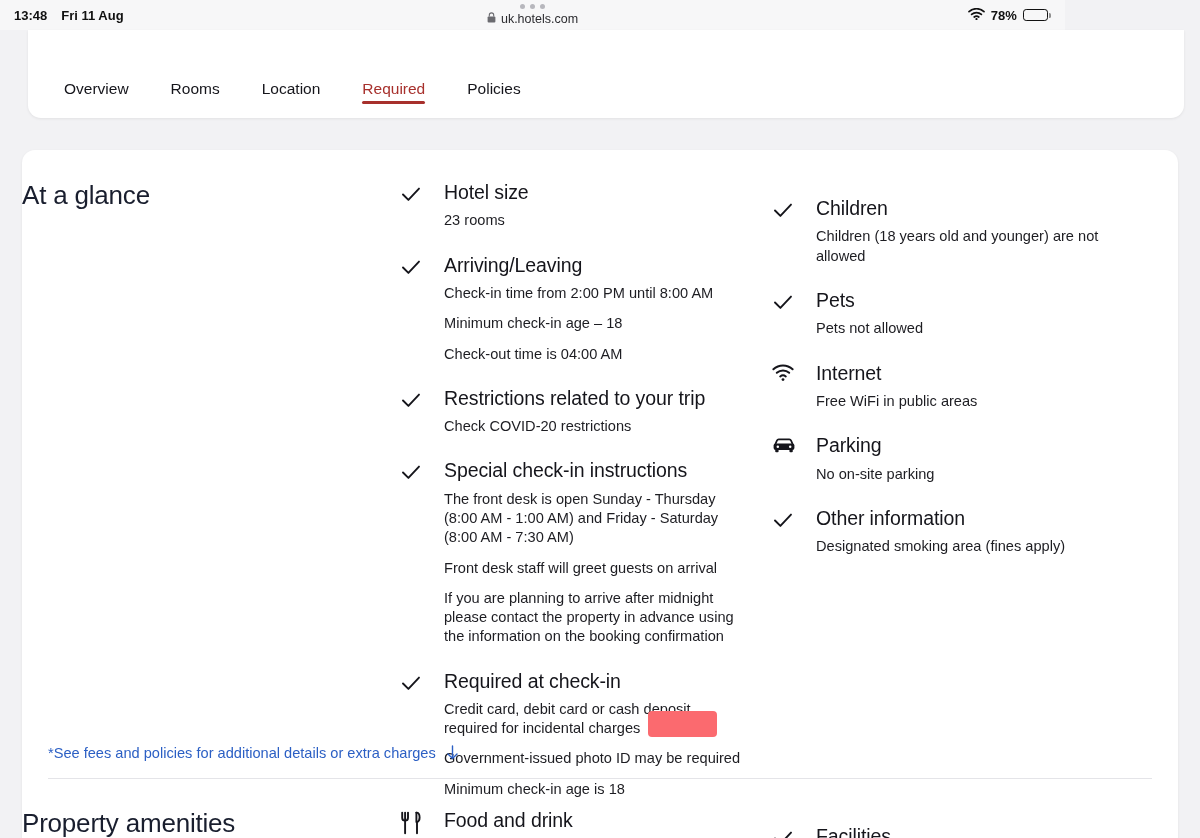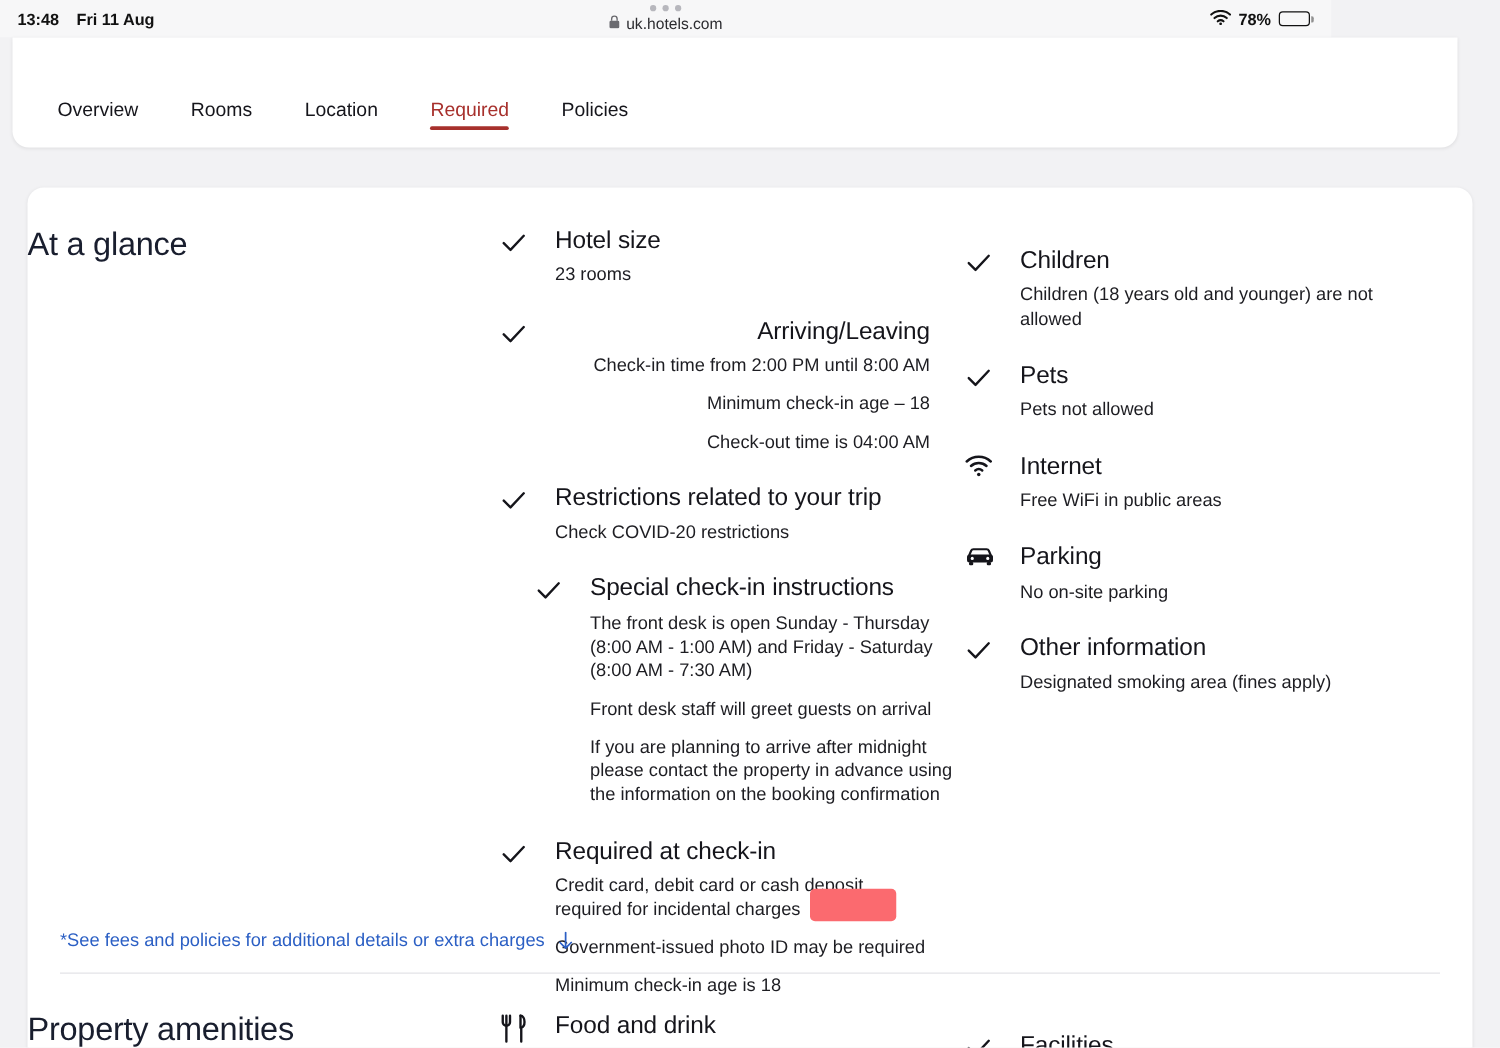--- a/index.html
+++ b/index.html
@@ -33,21 +33,21 @@
     padding:1.3px; position:relative;
   }
   .batt-fill{ height:100%; background:#111; border-radius:1.4px; }
   .batt-tip{ width:2px; height:5px; background:#111; border-radius:0 1.5px 1.5px 0; margin-left:1.2px; opacity:.45; }
   .pct{ font-size:13px; font-weight:bold; }
 
   
   .page{ position:relative; width:1200px; height:808px; background:#f2f2f4; }
 
   .nav-card{
-    position:absolute; left:10px; top:0; width:1156px; height:88px;
+    position:absolute; left:28px; top:0; width:1156px; height:88px;
     background:#fff; border-radius:0 0 13px 13px;
     box-shadow:0 1px 3px rgba(0,0,0,.07);
   }
   .tabs{ display:flex; align-items:flex-end; height:100%; padding-left:15px; gap:0; }
   .tab{
     position:relative; padding:0 21px 22px 21px;
     font-size:15.5px; color:#15151b; cursor:pointer; white-space:nowrap;
     line-height:1;
   }
   .tab.active{ color:#a7302c; }
@@ -183,21 +183,21 @@
                   <path d="M3 11.5l5.4 5.4L19 5.6" stroke="#15151b" stroke-width="1.9" fill="none" stroke-linecap="round" stroke-linejoin="round"></path>
                 </svg>
               </div>
               <div class="item-body" style="max-width: 300px;">
                 <div class="item-title">Hotel size</div>
                 <div class="item-lines">
                   <div class="item-line">23 rooms</div>
                 </div>
               </div>
             </div>
-            <div class="item" style="margin-bottom: 22px; text-align: right;">
+            <div class="item" style="margin-bottom: 22px;">
               <div class="ico">
                 <svg width="22" height="22" viewBox="0 0 22 22">
                   <path d="M3 11.5l5.4 5.4L19 5.6" stroke="#15151b" stroke-width="1.9" fill="none" stroke-linecap="round" stroke-linejoin="round"></path>
                 </svg>
               </div>
               <div class="item-body" style="max-width: 300px;">
                 <div class="item-title">Arriving/Leaving</div>
                 <div class="item-lines">
                   <div class="item-line">Check-in time from 2:00 PM until 8:00 AM</div>
                   <div class="item-line">Minimum check-in age – 18</div>
@@ -211,21 +211,21 @@
                   <path d="M3 11.5l5.4 5.4L19 5.6" stroke="#15151b" stroke-width="1.9" fill="none" stroke-linecap="round" stroke-linejoin="round"></path>
                 </svg>
               </div>
               <div class="item-body" style="max-width: 300px;">
                 <div class="item-title">Restrictions related to your trip</div>
                 <div class="item-lines">
                   <div class="item-line">Check COVID-20 restrictions</div>
                 </div>
               </div>
             </div>
-            <div class="item" style="margin-bottom: 22px; justify-content: flex-end;">
+            <div class="item" style="margin-bottom: 22px;">
               <div class="ico">
                 <svg width="22" height="22" viewBox="0 0 22 22">
                   <path d="M3 11.5l5.4 5.4L19 5.6" stroke="#15151b" stroke-width="1.9" fill="none" stroke-linecap="round" stroke-linejoin="round"></path>
                 </svg>
               </div>
               <div class="item-body" style="max-width: 300px;">
                 <div class="item-title">Special check-in instructions</div>
                 <div class="item-lines">
                   <div class="item-line">The front desk is open Sunday - Thursday (8:00 AM - 1:00 AM) and Friday - Saturday (8:00 AM - 7:30 AM)</div>
                   <div class="item-line">Front desk staff will greet guests on arrival</div>

